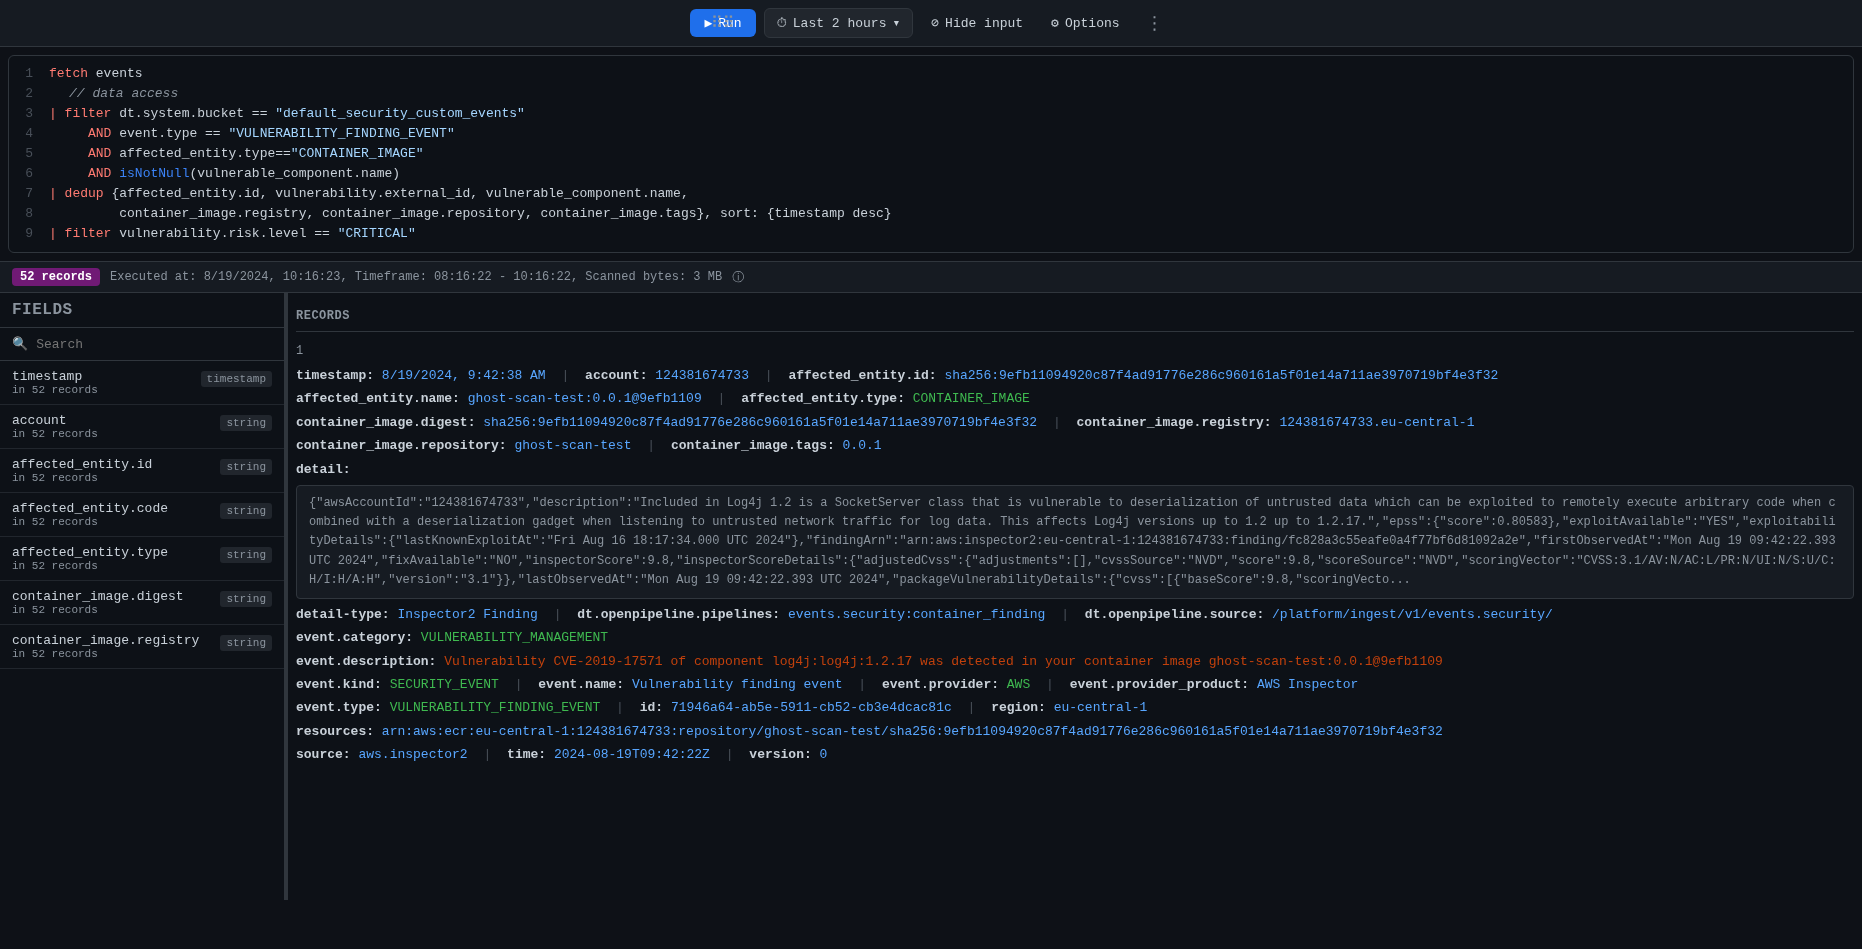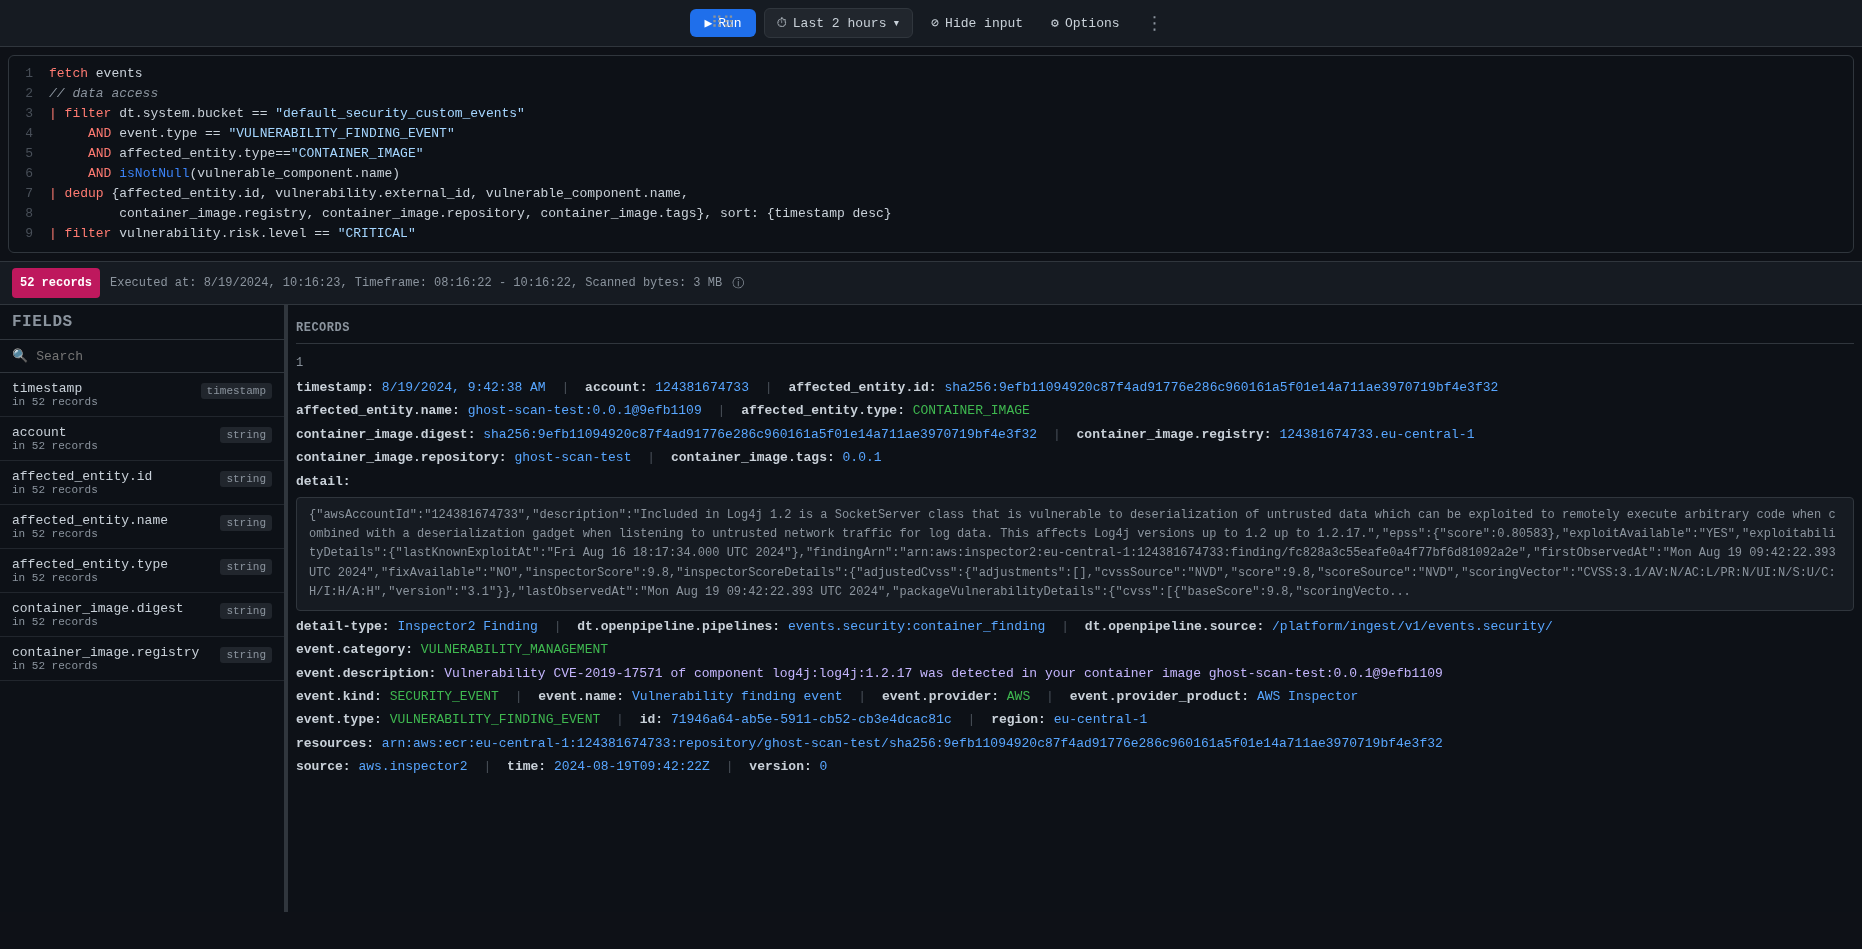--- a/index.html
+++ b/index.html
@@ -99,39 +99,39 @@
       color: #484f58;
       user-select: none;
       flex-shrink: 0;
     }
     .line-content {
       flex: 1;
       white-space: pre;
     }
     .kw { color: #ff7b72; margin-top: 16px; }
     .str { color: #a5d6ff; }
-    .comment { color: #8b949e; font-style: italic; }
+    .comment { color: #8b949e; font-style: italic; margin-left: 20px; }
     .fn { color: #3b82f6; }
 
     
     .results-bar {
       display: flex;
       align-items: center;
       gap: 10px;
       padding: 6px 12px;
       background: #161b22;
       border-top: 1px solid #30363d;
       border-bottom: 1px solid #30363d;
       font-size: 12px;
     }
     .records-badge {
-      background: #be185d;
+      background: #701a75;
       color: #fff;
       border-radius: 4px;
-      padding: 8px 8px;
+      padding: 2px 8px;
       font-size: 12px;
       font-weight: 600;
     }
     .exec-info {
       color: #8b949e;
     }
 
     
     .main-content {
       display: flex;
@@ -227,21 +227,21 @@
       line-height: 1.8;
     }
     .rf-label {
       color: #c9d1d9;
       font-weight: 600;
     }
     .rf-value {
       color: #58a6ff;
     }
     .rf-value.green { color: #3fb950; }
-    .rf-value.white { color: #c4b5fd; }
+    .rf-value.white { color: #c2410c; }
     .rf-sep {
       color: #484f58;
       margin: 0 8px;
     }
     .rf-detail {
       display: block;
       background: #161b22;
       border: 1px solid #30363d;
       border-radius: 4px;
       padding: 8px 12px;
@@ -364,21 +364,21 @@
       </div>
       <div class="field-item">
         <div class="field-left">
           <div class="field-name">affected_entity.id</div>
           <div class="field-meta">in 52 records</div>
         </div>
         <div class="field-type">string</div>
       </div>
       <div class="field-item">
         <div class="field-left">
-          <div class="field-name">affected_entity.name</div>
+          <div class="field-name">affected_entity.code</div>
           <div class="field-meta">in 52 records</div>
         </div>
         <div class="field-type">string</div>
       </div>
       <div class="field-item">
         <div class="field-left">
           <div class="field-name">affected_entity.type</div>
           <div class="field-meta">in 52 records</div>
         </div>
         <div class="field-type">string</div>

